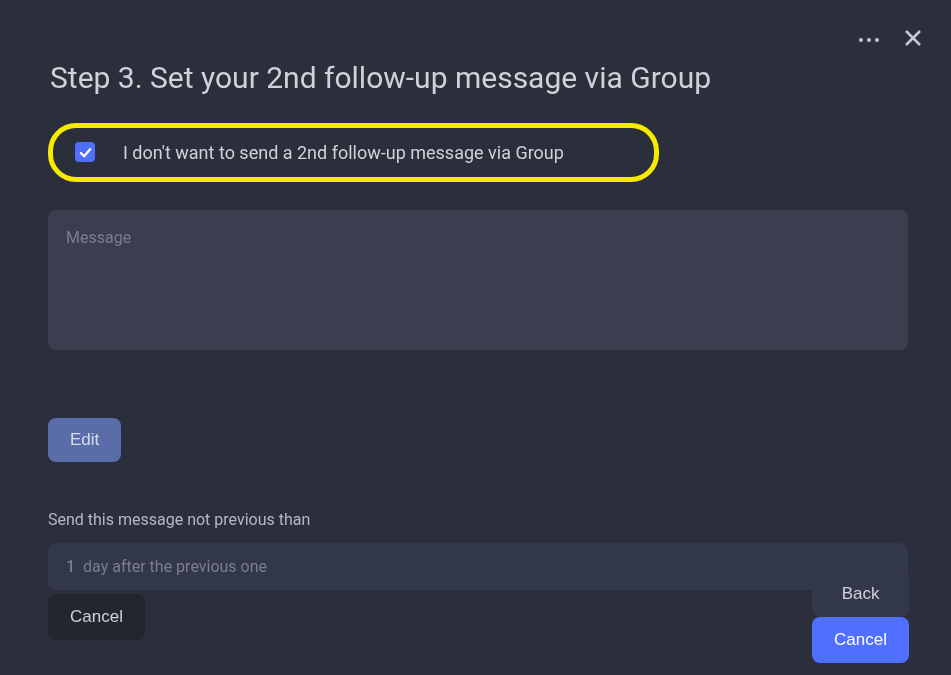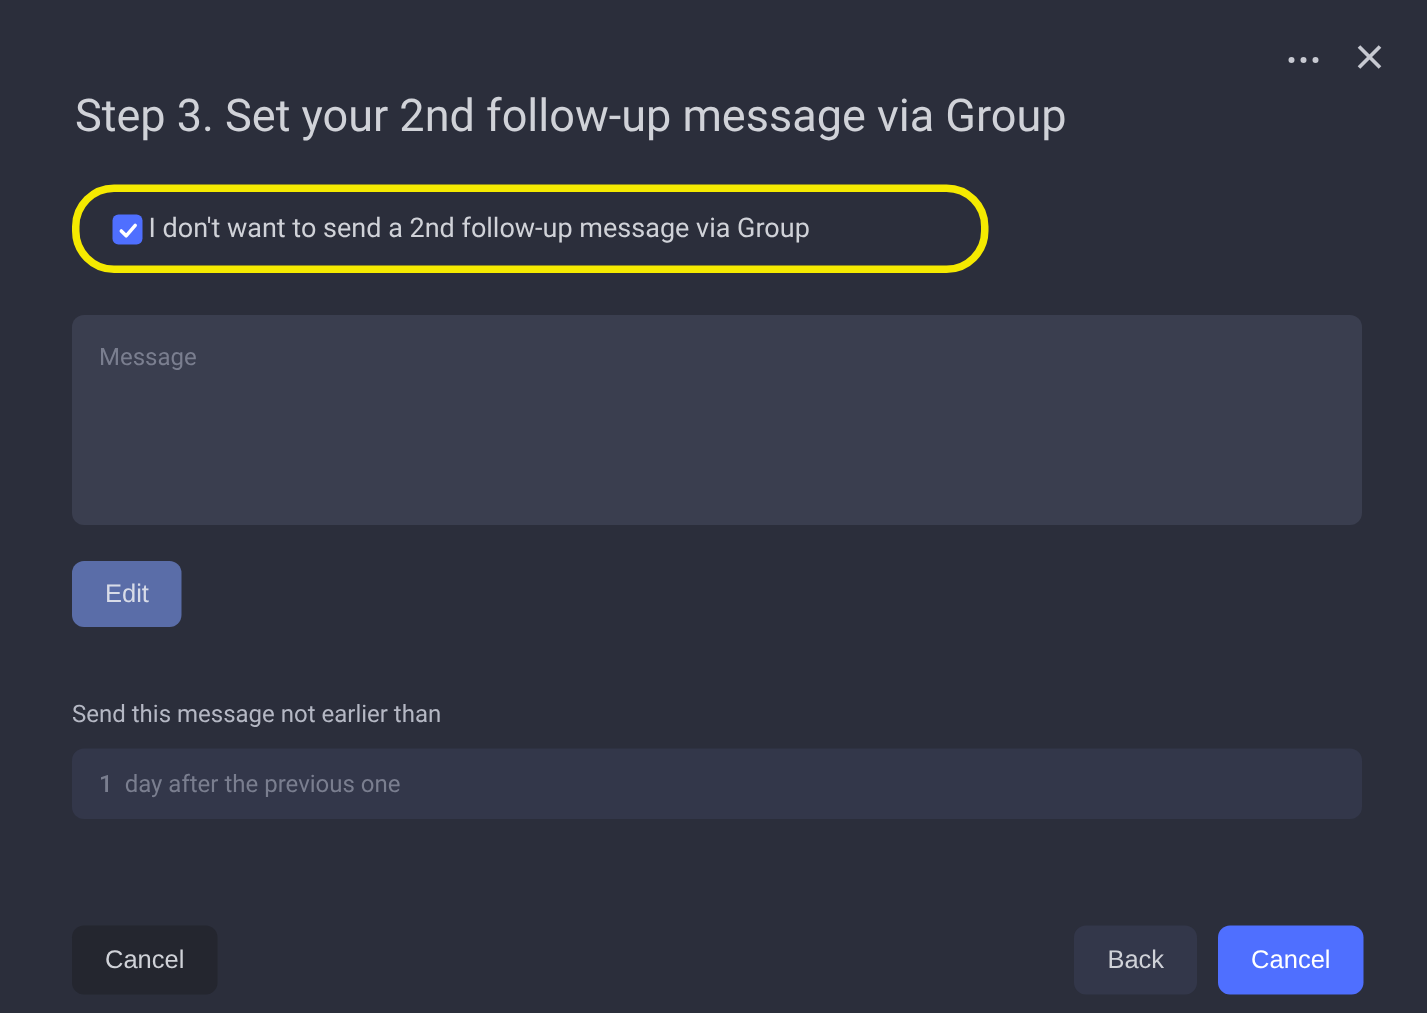--- a/index.html
+++ b/index.html
@@ -51,22 +51,22 @@
       font-weight: 400;
       color: #d0d2d8;
       margin-bottom: 28px;
       margin-left: 2px;
     }
     .highlight-box {
       border: 5px solid #f5ea00;
       border-radius: 28px;
       padding: 14px 22px;
       display: flex;
-      align-items: flex-end;
-      gap: 4px;
+      align-items: flex-start;
+      gap: 28px;
       width: 611px;
       margin-bottom: 28px;
     }
     .checkbox {
       width: 20px;
       height: 20px;
       background: #4f6fff;
       border-radius: 4px;
       display: flex;
       align-items: center;
@@ -97,20 +97,21 @@
     .edit-button {
       background: #5a6da8;
       color: #d8dce8;
       border: none;
       border-radius: 8px;
       padding: 12px 22px;
       font-size: 17px;
       font-weight: 500;
       cursor: pointer;
       margin-bottom: 48px;
+      margin-top: 44px;
     }
     .send-label {
       font-size: 16px;
       color: #b5b8c4;
       margin-bottom: 14px;
     }
     .delay-input {
       background: #33374a;
       border-radius: 8px;
       padding: 14px 18px;
@@ -133,21 +134,21 @@
       position: absolute;
       bottom: 12px;
       left: 48px;
       right: 42px;
       display: flex;
       justify-content: space-between;
       align-items: center;
     }
     .footer-right {
       display: flex;
-      gap: 14px;
+      flex-direction: column;
     }
     .btn {
       border: none;
       border-radius: 8px;
       padding: 13px 22px;
       font-size: 17px;
       font-weight: 500;
       cursor: pointer;
     }
     .btn-cancel {
@@ -191,21 +192,21 @@
     </div>
     <span class="checkbox-label">I don't want to send a 2nd follow-up message via Group</span>
   </div>
 
   <div class="message-box">
     <span class="message-placeholder">Message</span>
   </div>
 
   <button class="edit-button">Edit</button>
 
-  <div class="send-label">Send this message not earlier than</div>
+  <div class="send-label">Send this message not previous than</div>
 
   <div class="delay-input">
     <span class="delay-value">1</span>
     <span class="delay-text">day after the previous one</span>
   </div>
 </div>
 
 <div class="footer">
   <button class="btn btn-cancel">Cancel</button>
   <div class="footer-right">

